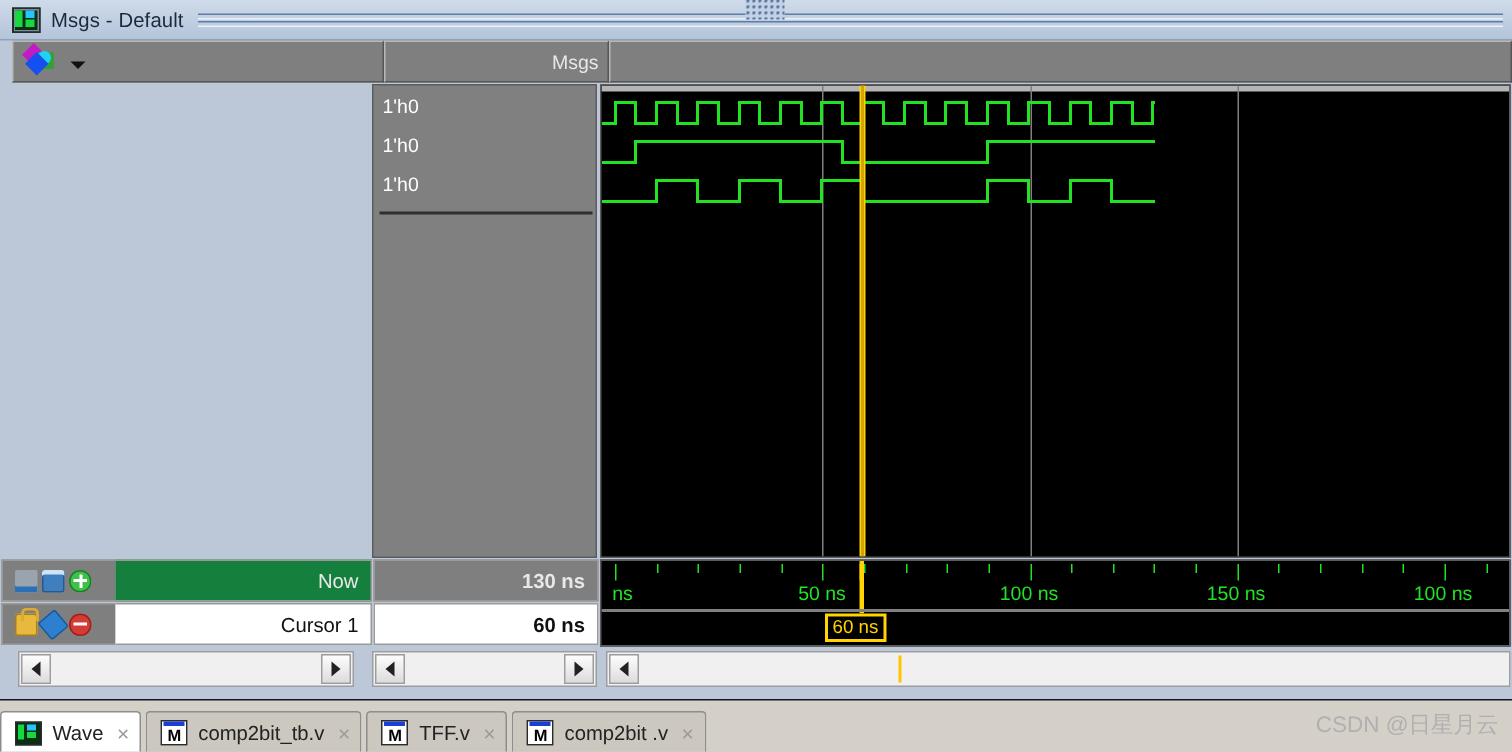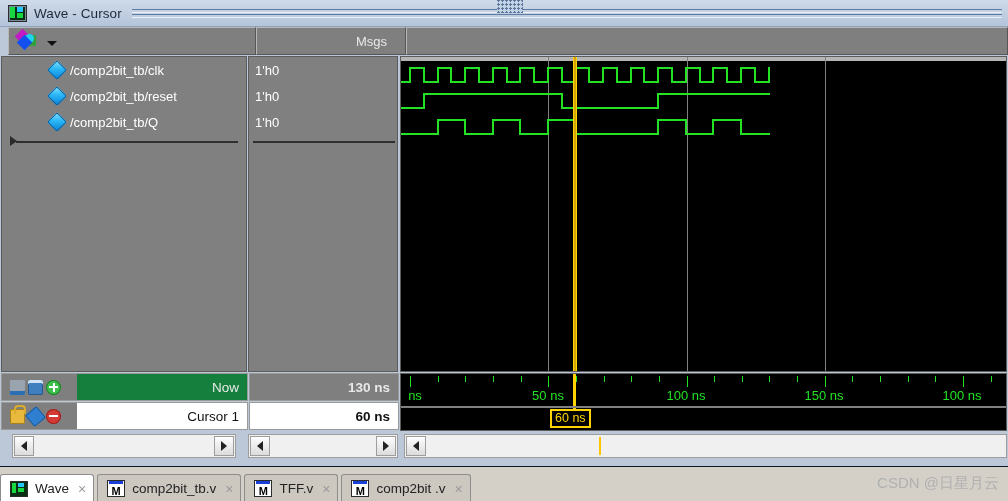--- a/index.html
+++ b/index.html
@@ -71,21 +71,21 @@
   .colhdr .cell {
     background: #7f7f7f;
     border: 1px solid #9a9a9a;
     border-top-color: #b8b8b8; border-left-color: #b8b8b8;
     border-right-color: #565656; border-bottom-color: #565656;
     box-sizing: border-box;
     display: flex; align-items: center;
     color: #e8e8e8; font-size: 13px;
   }
   .colhdr .names { width: 248px; margin-left: 8px; }
-  .colhdr .msgs { width: 150px; justify-content: flex-end; padding-right: 18px; }
+  .colhdr .msgs { width: 150px; justify-content: flex-end; padding-right: 6px; }
   .colhdr .wavehdr { flex: 1; background: #7f7f7f; }
   .tool-glyph { position: relative; width: 30px; height: 20px; margin-left: 6px; }
   .tool-glyph .d1, .tool-glyph .d2, .tool-glyph .d3 {
     position: absolute; width: 11px; height: 11px;
   }
   .tool-glyph .d1 { left: 2px; top: 0px; background: #c21ac4; transform: rotate(45deg); }
   .tool-glyph .d3 { left: 10px; top: 4px; background: #34a03b; }
   .tool-glyph .d2 { left: 4px; top: 6px; background: #1450f0; transform: rotate(45deg); }
   .tool-glyph .cy { position: absolute; left: 10px; top: 3px; width: 9px; height: 9px;
                     border-radius: 50%; background: #1fd2f0; }
@@ -300,55 +300,39 @@
     color: #b0b0b0; font-size: 15px; white-space: nowrap;
   }
 </style>
 </head>
 <body>
 
 <div id="app">
 
   <div class="titlebar">
     <div class="title-icon"></div>
-    <div class="title-text">Wave - Cursor</div>
+    <div class="title-text">Msgs - Default</div>
     <div class="title-rule"></div>
     <div class="title-grip"></div>
   </div>
 
   <div class="colhdr">
     <div class="cell names">
       <div class="tool-glyph">
         <div class="d1"></div>
           <div class="d3"></div>
           <div class="cy"></div>
           <div class="d2"></div>
       </div>
       <div class="tri-down"></div>
     </div>
     <div class="cell msgs">Msgs</div>
     <div class="cell wavehdr"></div>
   </div>
 
-  <div class="leftpane sig-wrap">
-    <div class="sigrow" style="position:relative;">
-      <span class="diamond" style="top:6px;"></span>
-      <span class="lbl">/comp2bit_tb/clk</span>
-    </div>
-    <div class="sigrow" style="position:relative;">
-      <span class="diamond" style="top:6px;"></span>
-      <span class="lbl">/comp2bit_tb/reset</span>
-    </div>
-    <div class="sigrow" style="position:relative;">
-      <span class="diamond" style="top:6px;"></span>
-      <span class="lbl">/comp2bit_tb/Q</span>
-    </div>
-    <div class="tree-arrow"></div>
-    <div class="tree-line"></div>
-  </div>
 
   <div class="valpane">
     <div class="valrow">1'h0</div>
     <div class="valrow">1'h0</div>
     <div class="valrow">1'h0</div>
     <div class="val-line"></div>
   </div>
 
   <div class="wavepane">
     <div class="topband"></div>

